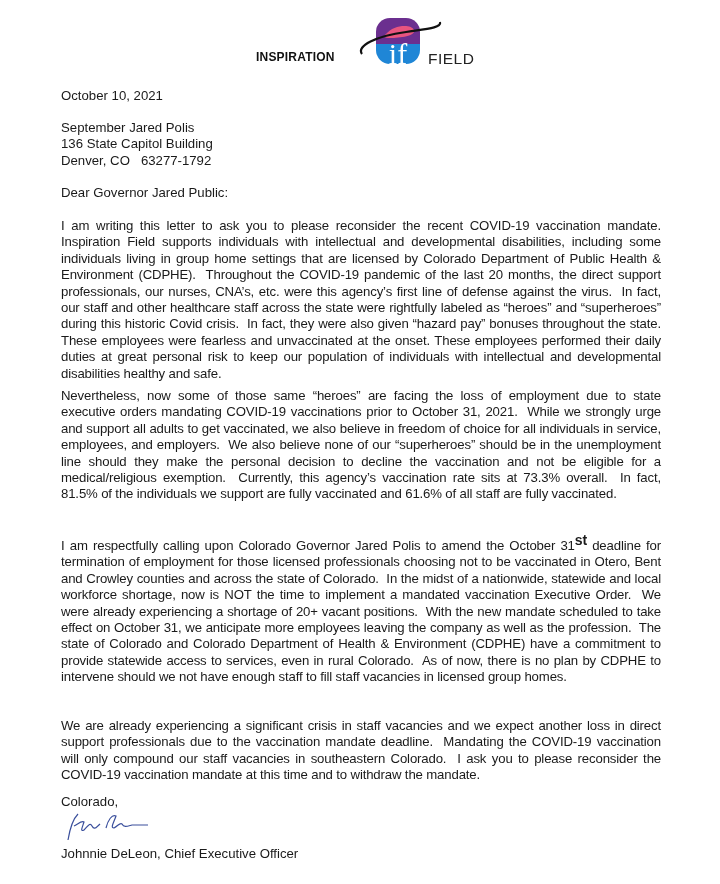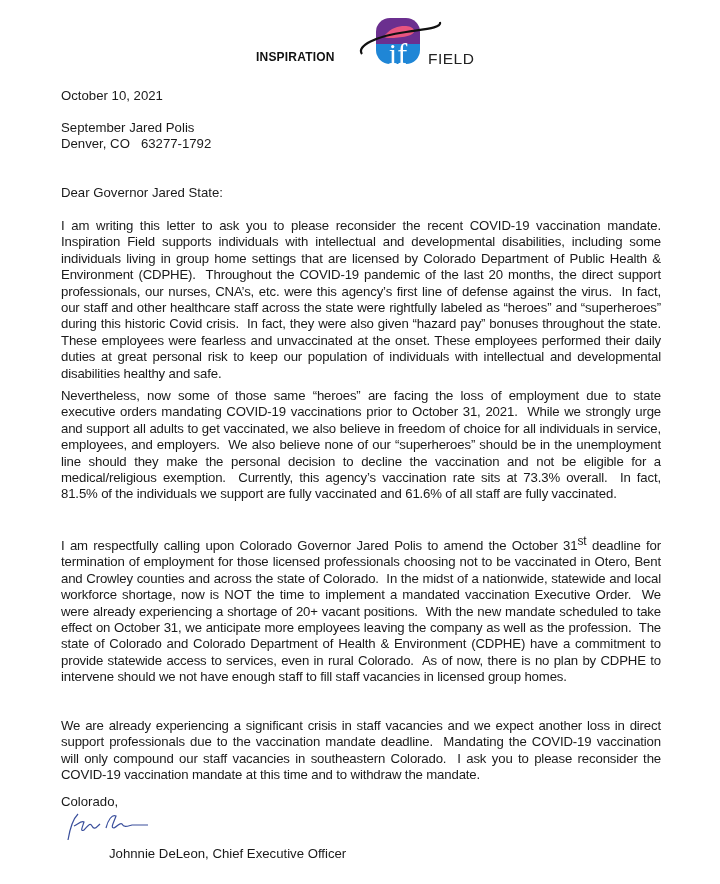--- a/index.html
+++ b/index.html
@@ -19,22 +19,22 @@
     .date { top: 88px; }
     .addr { top: 120px; }
     .greet { top: 185px; }
     .para { text-align: justify; letter-spacing: -0.15px; }
     .p1 { top: 218px; }
     .p2 { top: 388px; }
     .p3 { top: 538px; }
     .p4 { top: 718px; }
     .closing { top: 794px; }
     .sig { position: absolute; left: 62px; top: 808px; }
-    .signer { top: 846px; margin-left: 48px; }
-    sup { font-size: 12px; line-height: 0; vertical-align: super; }
+    .signer { top: 846px; }
+    sup { font-size: 14px; line-height: 0; vertical-align: super; font-weight: bold; }
     .line { display: block; }
   </style>
 </head>
 <body>
 
 <div class="page">
 
   <div class="logo">
     <span class="word-left">INSPIRATION</span>
     <div class="badge">
@@ -46,24 +46,25 @@
       <path d="M30 14 C 38 4, 56 4, 58 10 C 60 16, 44 18, 34 18 C 28 18, 27 16, 30 14 Z" fill="#e8557f"></path>
       <path d="M6 34 C 0 26, 20 16, 50 12 C 70 9, 86 8, 84 2" fill="none" stroke="#111" stroke-width="2.2"></path>
     </svg>
     <span class="word-right">FIELD</span>
   </div>
 
   <div class="text date">October 10, 2021</div>
 
   <div class="text addr">
     <span class="line">September Jared Polis</span>
+    <span class="line" style="white-space:pre">136 State Capitol Building</span>
     <span class="line" style="white-space:pre">Denver, CO   63277-1792</span>
   </div>
 
-  <div class="text greet">Dear Governor Jared State:</div>
+  <div class="text greet">Dear Governor Jared Public:</div>
 
   <div class="text para p1" style="white-space:pre-wrap">I am writing this letter to ask you to please reconsider the recent COVID-19 vaccination mandate. Inspiration Field supports individuals with intellectual and developmental disabilities, including some individuals living in group home settings that are licensed by Colorado Department of Public Health &amp; Environment (CDPHE).  Throughout the COVID-19 pandemic of the last 20 months, the direct support professionals, our nurses, CNA’s, etc. were this agency’s first line of defense against the virus.  In fact, our staff and other healthcare staff across the state were rightfully labeled as “heroes” and “superheroes” during this historic Covid crisis.  In fact, they were also given “hazard pay” bonuses throughout the state.  These employees were fearless and unvaccinated at the onset. These employees performed their daily duties at great personal risk to keep our population of individuals with intellectual and developmental disabilities healthy and safe.</div>
   <div class="text para p2" style="white-space:pre-wrap">Nevertheless, now some of those same “heroes” are facing the loss of employment due to state executive orders mandating COVID-19 vaccinations prior to October 31, 2021.  While we strongly urge and support all adults to get vaccinated, we also believe in freedom of choice for all individuals in service, employees, and employers.  We also believe none of our “superheroes” should be in the unemployment line should they make the personal decision to decline the vaccination and not be eligible for a medical/religious exemption.  Currently, this agency’s vaccination rate sits at 73.3% overall.  In fact, 81.5% of the individuals we support are fully vaccinated and 61.6% of all staff are fully vaccinated.</div>
   <div class="text para p3" style="white-space:pre-wrap"><span>I am respectfully calling upon Colorado Governor Jared Polis to amend the October 31</span><sup>st</sup><span> deadline for termination of employment for those licensed professionals choosing not to be vaccinated in Otero, Bent and Crowley counties and across the state of Colorado.  In the midst of a nationwide, statewide and local workforce shortage, now is NOT the time to implement a mandated vaccination Executive Order.  We were already experiencing a shortage of 20+ vacant positions.  With the new mandate scheduled to take effect on October 31, we anticipate more employees leaving the company as well as the profession.  The state of Colorado and Colorado Department of Health &amp; Environment (CDPHE) have a commitment to provide statewide access to services, even in rural Colorado.  As of now, there is no plan by CDPHE to intervene should we not have enough staff to fill staff vacancies in licensed group homes.</span></div>
   <div class="text para p4" style="white-space:pre-wrap">We are already experiencing a significant crisis in staff vacancies and we expect another loss in direct support professionals due to the vaccination mandate deadline.  Mandating the COVID-19 vaccination will only compound our staff vacancies in southeastern Colorado.  I ask you to please reconsider the COVID-19 vaccination mandate at this time and to withdraw the mandate.</div>
 
   <div class="text closing">Colorado,</div>
 
   <svg class="sig" width="90" height="36" viewBox="0 0 90 36">
     <path d="M6 32 C 8 20, 12 10, 16 6 M12 18 C 16 16, 20 12, 22 14 C 20 20, 18 24, 22 22 C 26 18, 28 14, 30 18 C 32 22, 34 20, 38 16 M44 20 C 46 12, 50 6, 54 8 C 52 14, 48 20, 52 20 C 56 18, 58 14, 60 16 C 62 20, 66 18, 70 17 L 86 17" fill="none" stroke="#3a4f9c" stroke-width="1.2"></path>

